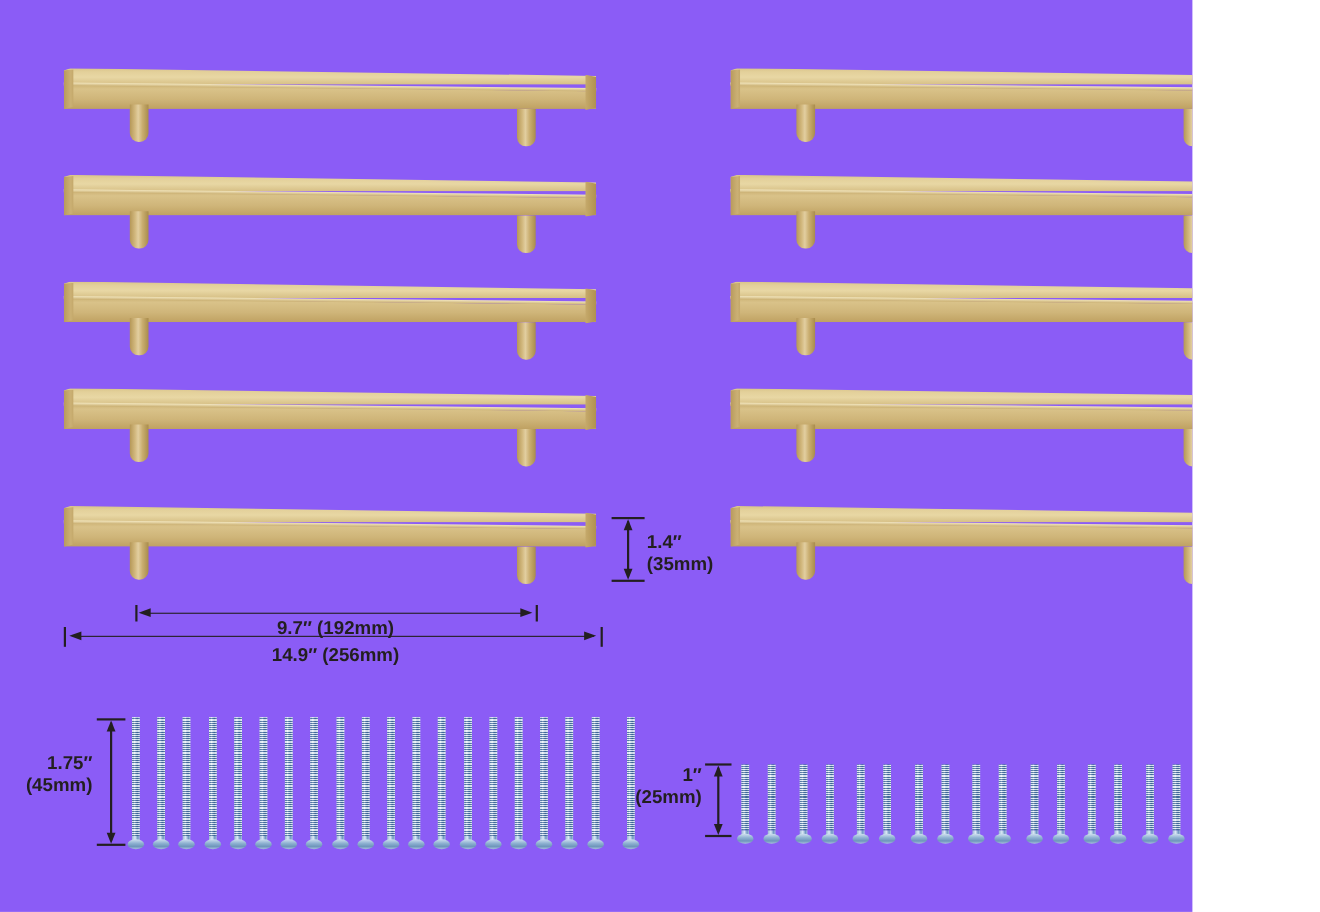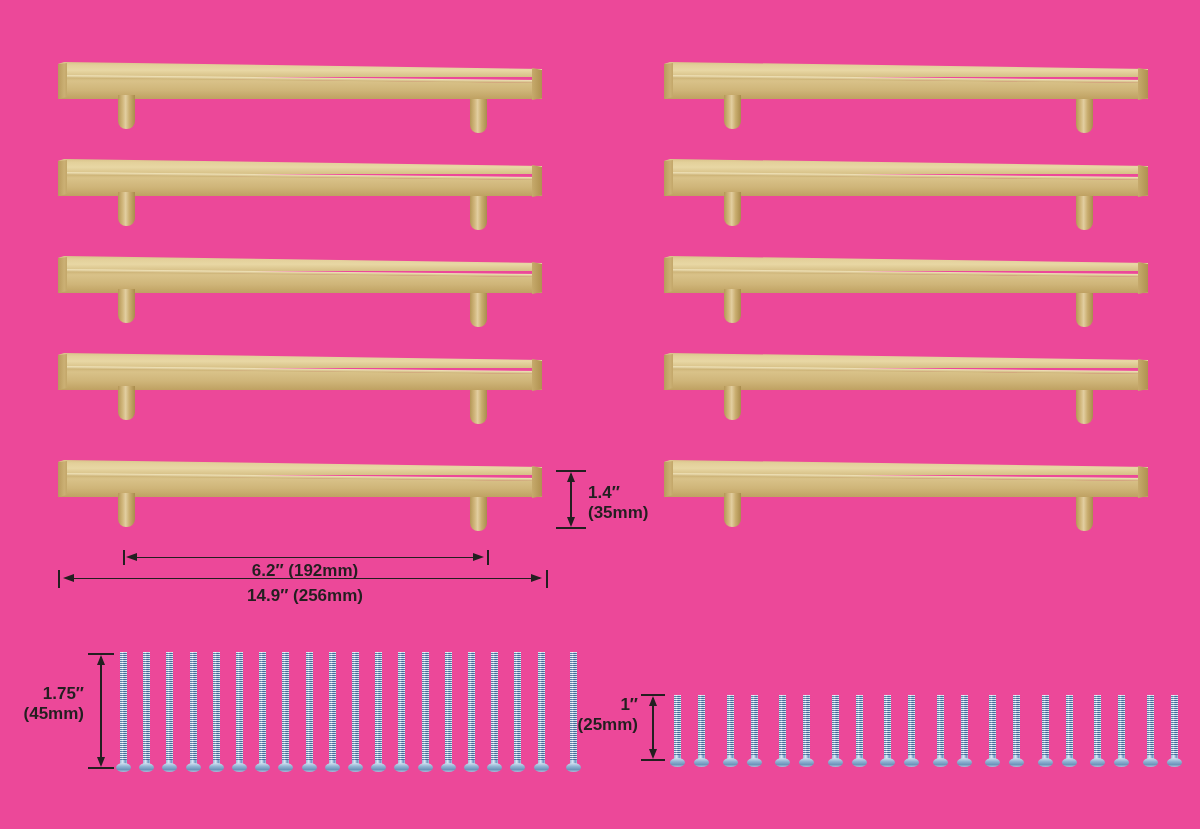--- a/index.html
+++ b/index.html
@@ -5,23 +5,23 @@
   html, body {
     margin: 0;
     padding: 0;
     background: #ffffff;
   }
   body {
     font-family: "Liberation Sans", sans-serif;
   }
   #stage {
     position: relative;
-    width: 1200px;
+    width: 1084px;
     height: 829px;
-    background: #ec4899;
+    background: #8b5cf6;
     overflow: hidden;
   }
 
   
   .handle {
     position: absolute;
     width: 484px;
     height: 68px;
   }
   .handle .bar {
@@ -322,21 +322,21 @@
       <div>(35mm)</div>
     </div>
   </div>
 
   <div>
     <div class="tick-v" style="left:123px; top:550px;"></div>
     <div class="tick-v" style="left:487px; top:550px;"></div>
     <div class="dimline" style="left:129px; top:557px; width:352px; height:1px;"></div>
     <div class="arrow left" style="left:126px; top:553px;"></div>
     <div class="arrow right" style="left:473px; top:553px;"></div>
-    <div class="dim-label center" style="left:185px; top:561px; width:240px; font-size:17px;">6.2″  (192mm)</div>
+    <div class="dim-label center" style="left:185px; top:561px; width:240px; font-size:17px;">9.7″  (192mm)</div>
   </div>
 
   <div>
     <div class="tick-v" style="left:58px; top:570px; height:18px;"></div>
     <div class="tick-v" style="left:546px; top:570px; height:18px;"></div>
     <div class="dimline" style="left:66px; top:578px; width:474px; height:1px;"></div>
     <div class="arrow left" style="left:63px; top:574px;"></div>
     <div class="arrow right" style="left:531px; top:574px;"></div>
     <div class="dim-label center" style="left:180px; top:586px; width:250px; font-size:17px;">14.9″  (256mm)</div>
   </div>

